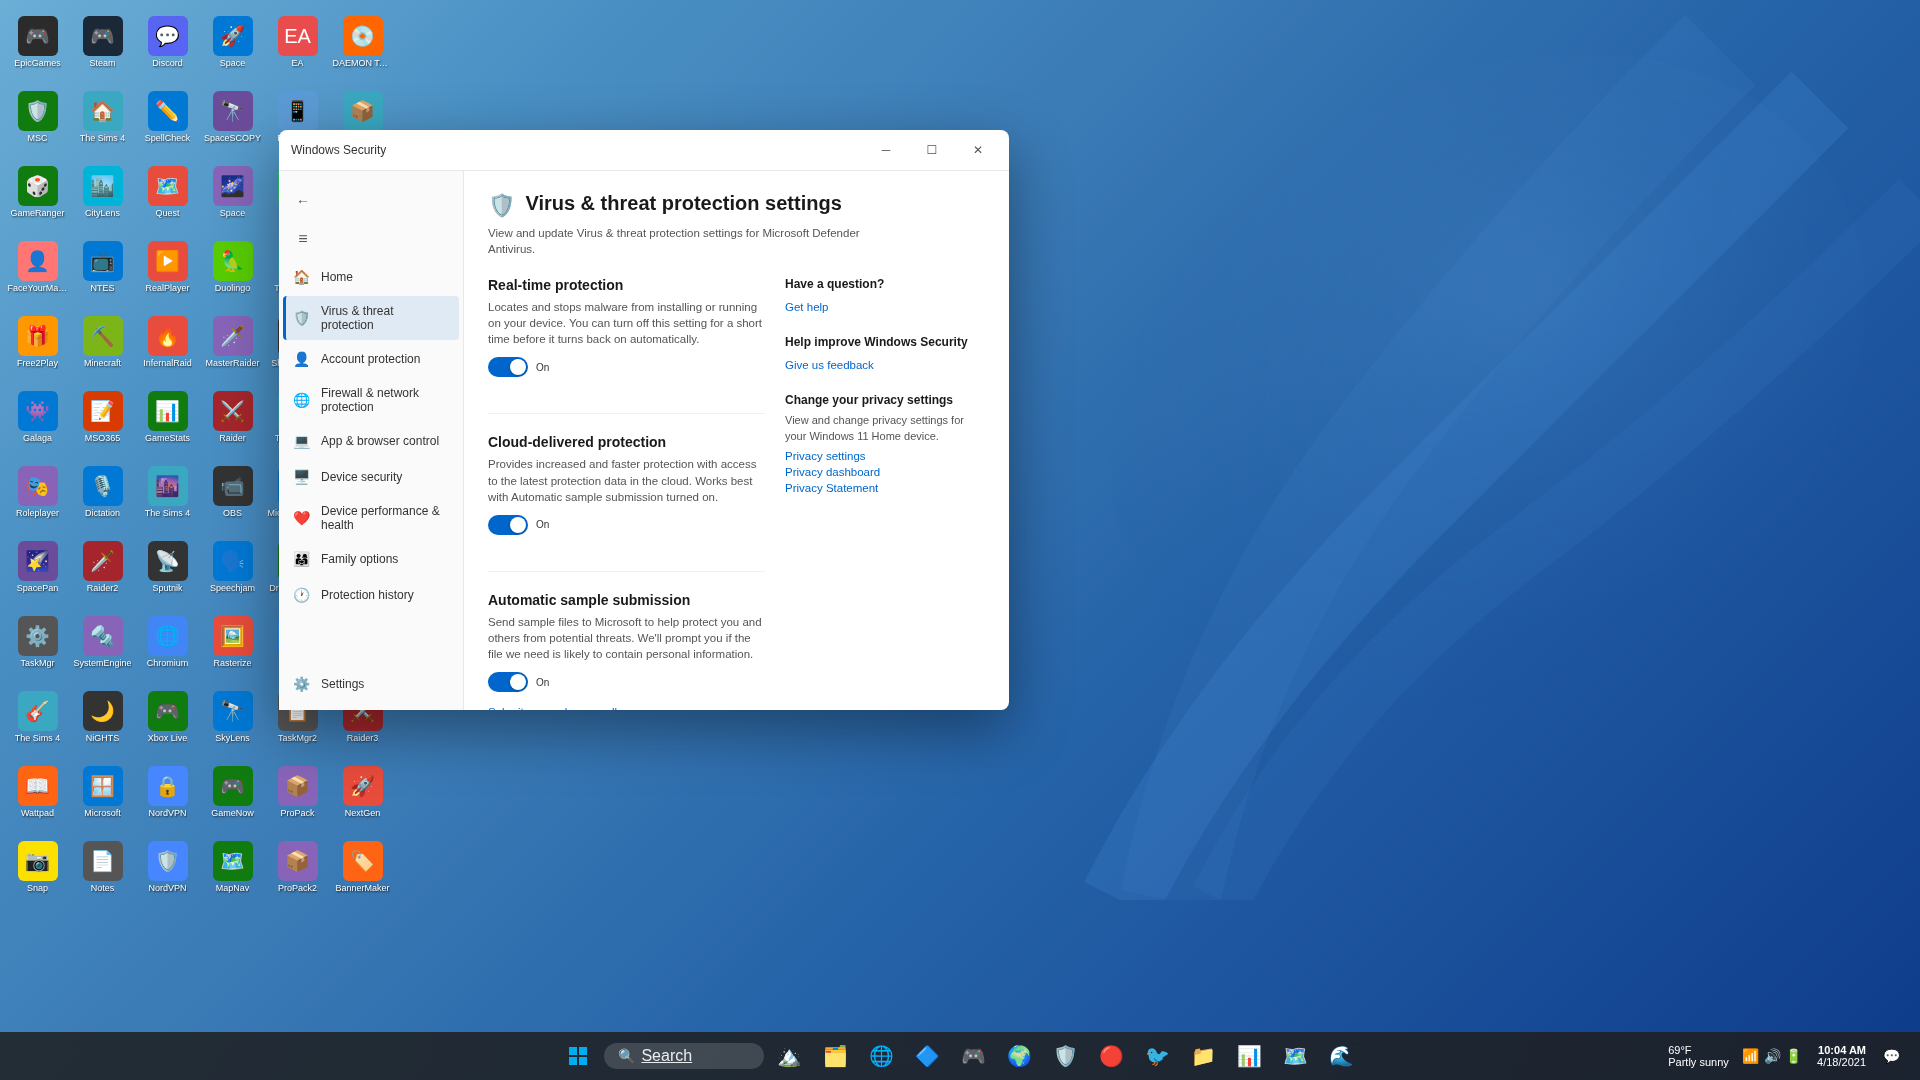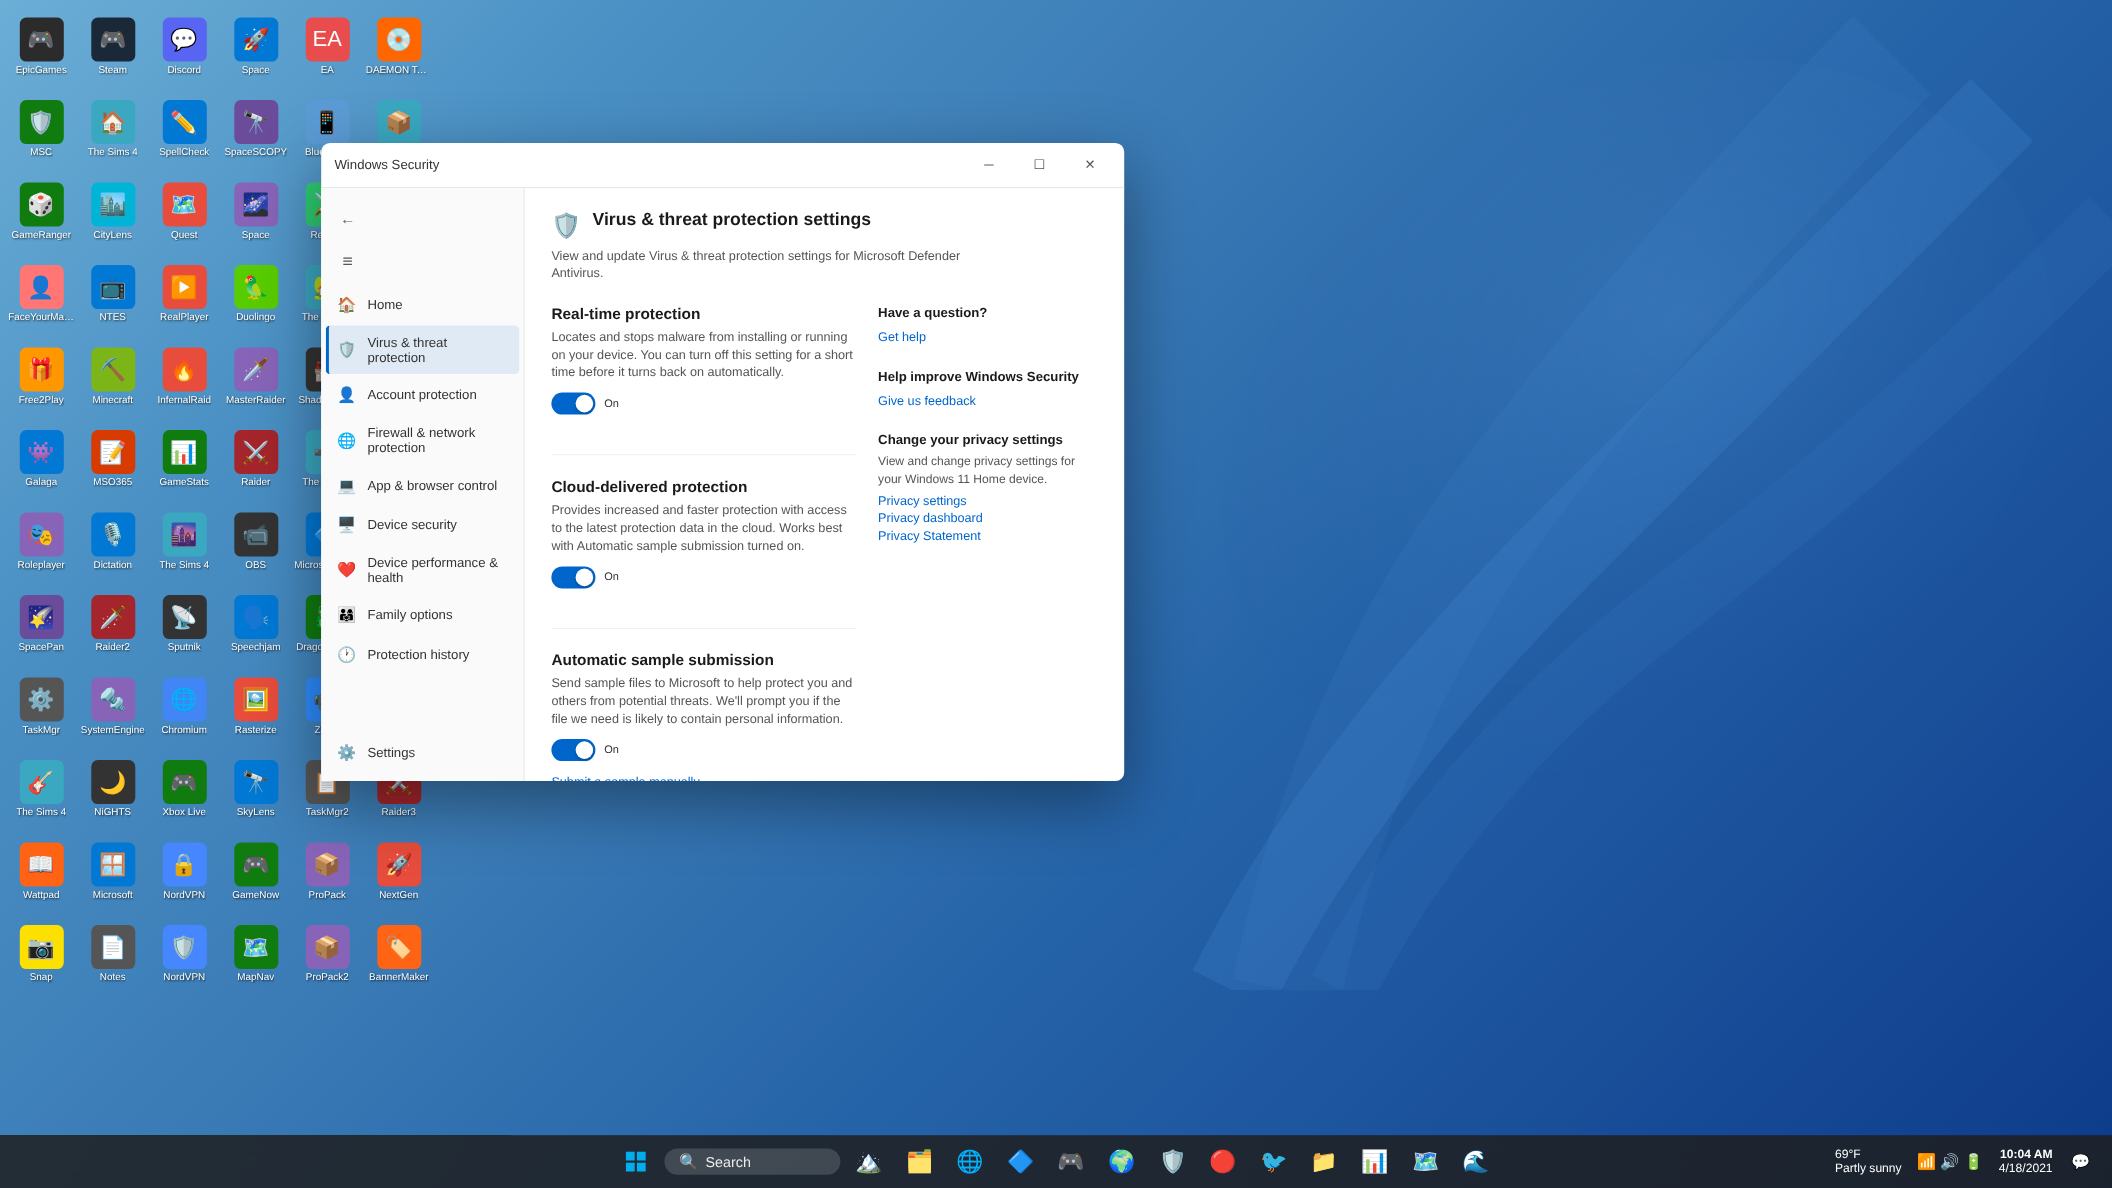--- a/index.html
+++ b/index.html
@@ -113,22 +113,23 @@
       align-items: center;
       background: rgba(255,255,255,0.15);
       border-radius: 20px;
       padding: 4px 14px;
       gap: 6px;
       cursor: pointer;
       min-width: 160px;
     }
     .taskbar-search-text {
       color: white;
-      font-size: 13px;
+      font-size: 16px;
       opacity: 0.9;
+      text-decoration: underline;
     }
 
     .taskbar-right {
       display: flex;
       align-items: center;
       gap: 6px;
       margin-left: auto;
     }
 
     .taskbar-sys {
@@ -144,21 +145,21 @@
       text-align: right;
       color: white;
       font-size: 11px;
     }
     .sys-time .time { font-weight: 600; }
 
     
     .window {
       position: absolute;
       top: 130px;
-      left: 292px;
+      left: 279px;
       width: 730px;
       height: 580px;
       background: white;
       border-radius: 8px;
       box-shadow: 0 20px 60px rgba(0,0,0,0.4);
       display: flex;
       flex-direction: column;
       z-index: 50;
     }
 
@@ -285,21 +286,21 @@
       gap: 10px;
       margin-bottom: 6px;
     }
 
     .page-header-icon {
       font-size: 22px;
       margin-top: 2px;
     }
 
     .page-title {
-      font-size: 16px;
+      font-size: 20px;
       font-weight: 600;
       color: #1a1a1a;
       line-height: 1.2;
     }
 
     .page-subtitle {
       font-size: 11.5px;
       color: #555;
       margin-bottom: 20px;
       line-height: 1.4;

